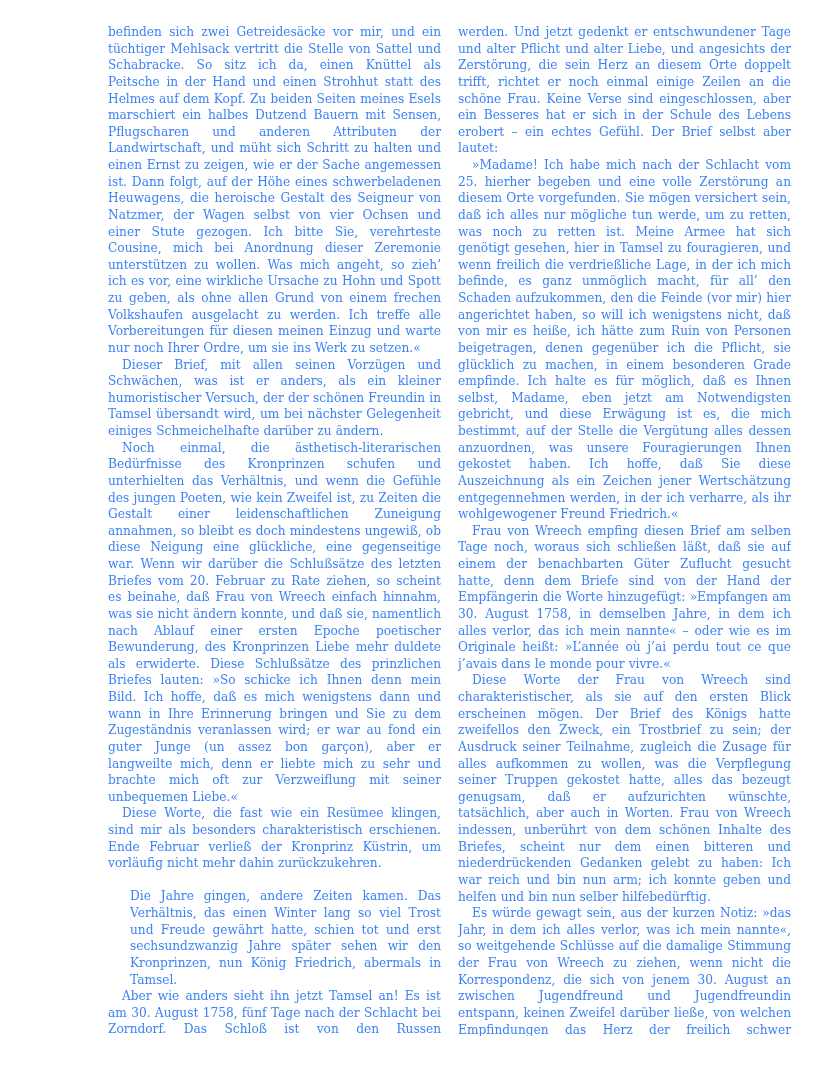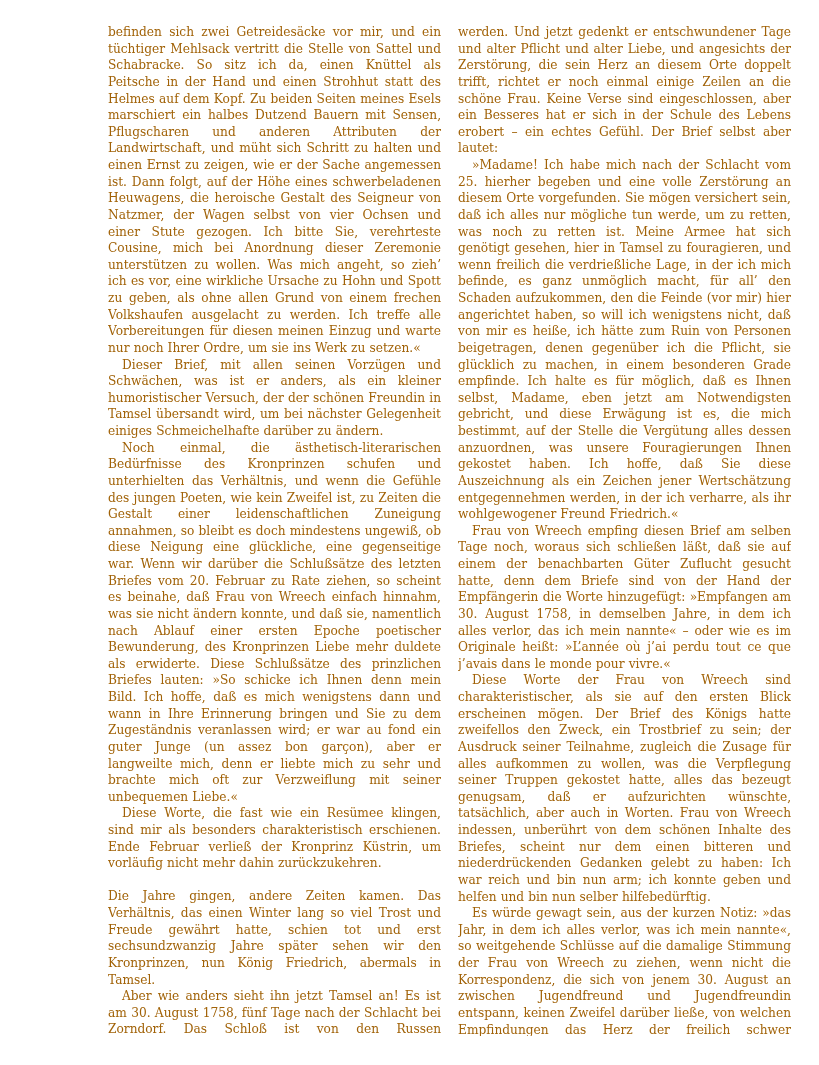--- a/index.html
+++ b/index.html
@@ -6,21 +6,21 @@
     margin: 0;
     padding: 0;
     background: #ffffff;
   }
   .page {
     position: relative;
     width: 819px;
     height: 1065px;
     background: #ffffff;
     font-family: "DejaVu Serif", "Liberation Serif", serif;
-    color: #a16207;
+    color: #3b82f6;
     overflow: hidden;
   }
   .content {
     position: absolute;
     left: 108px;
     top: 24px;
     display: flex;
     gap: 17px;
   }
   .column {
@@ -36,20 +36,21 @@
   }
   .column p {
     margin: 0;
     padding: 0;
   }
   .column p.indent {
     text-indent: 14px;
   }
   .column p.space-before {
     margin-top: 16.62px;
+    margin-left: 22px;
   }
   .page-number {
     position: absolute;
     top: 1030px;
     left: 108px;
     width: 683px;
     text-align: right;
     font-size: 12.2px;
     line-height: 16.62px;
   }

